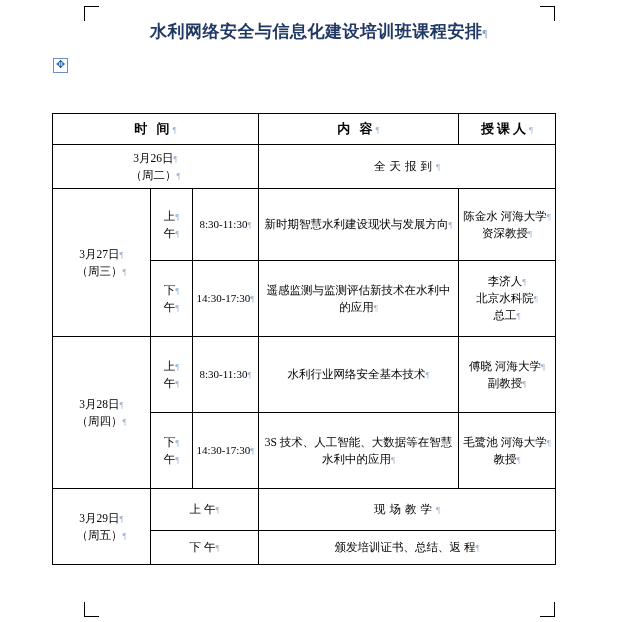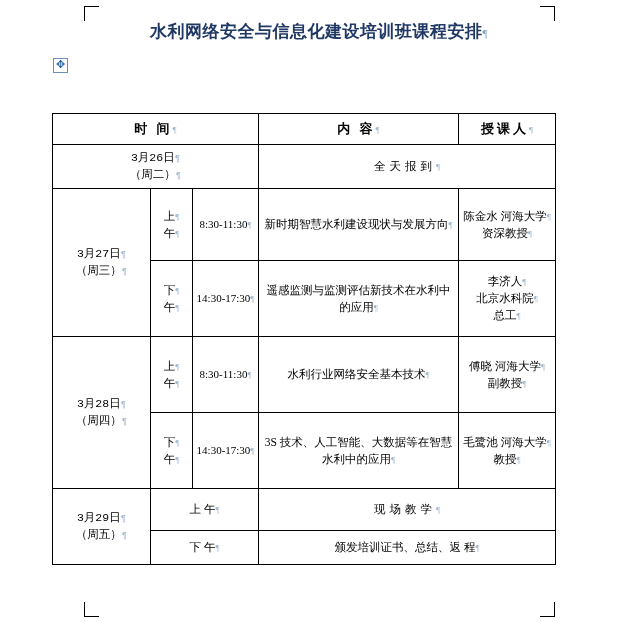--- a/index.html
+++ b/index.html
@@ -120,21 +120,20 @@
     line-height: 1.5;
     font-family: Liberation Serif, serif;
   }
   .teacher-cell {
     font-size: 11.5px;
     line-height: 1.5;
   }
   .date-cell {
     font-size: 11.5px;
     line-height: 1.6;
-    font-family: Liberation Mono, monospace;
   }
   .wide-space { letter-spacing: 4px; }
   .nowrap { white-space: nowrap; }
 </style>
 </head>
 <body>
 
 <div class="doc">
 
   <div class="corner tl"></div>

